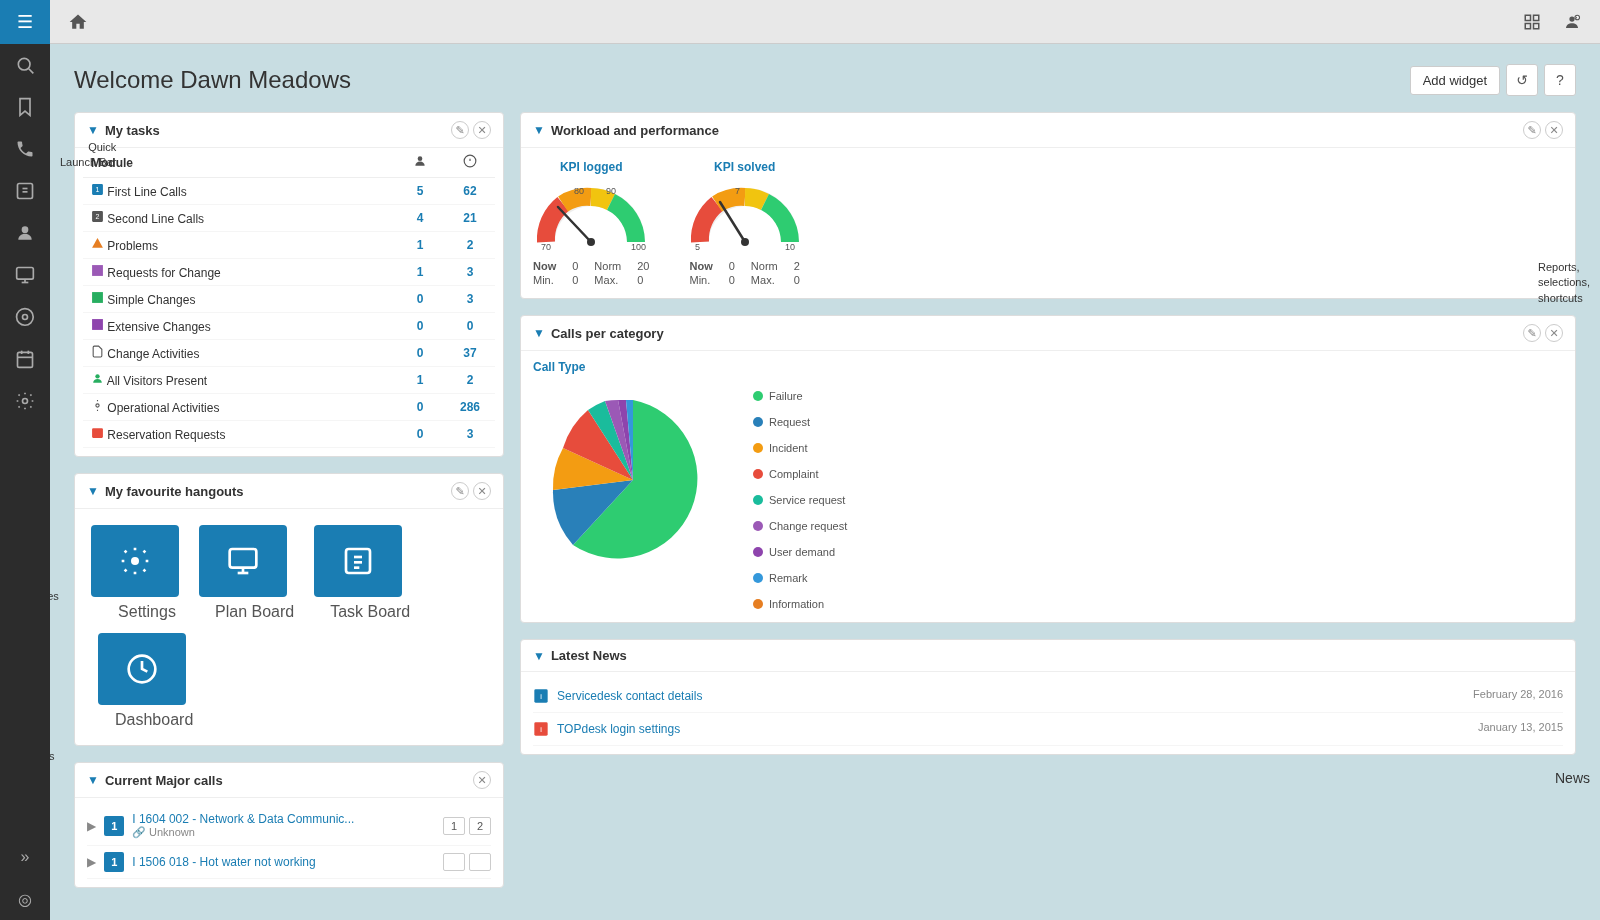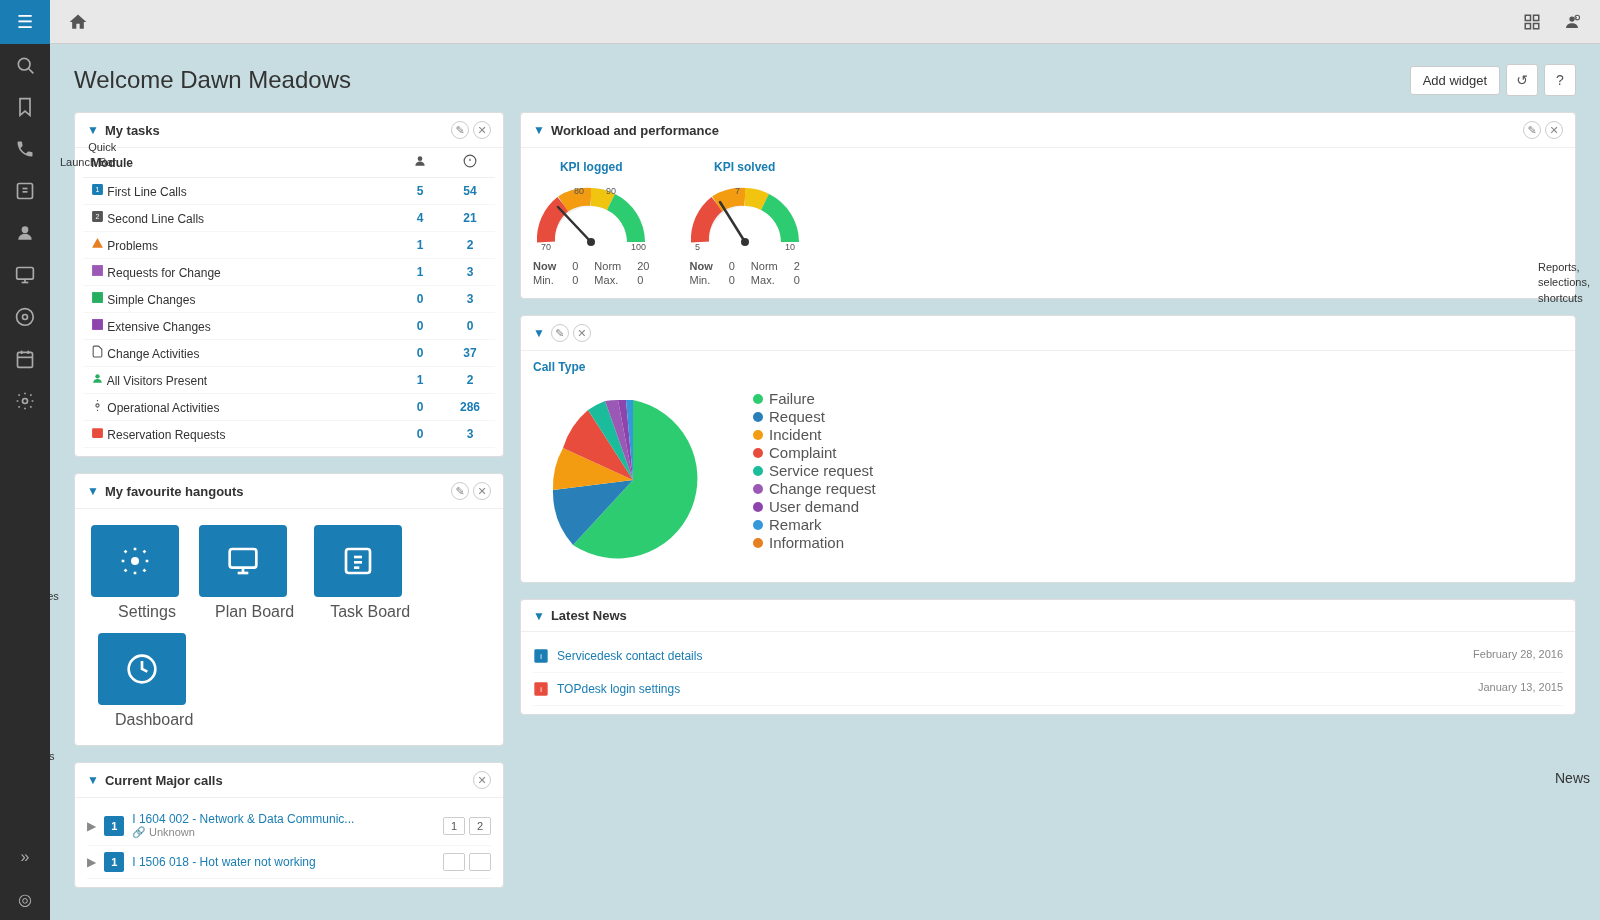--- a/index.html
+++ b/index.html
@@ -299,22 +299,22 @@
     
     .pie-section {
       padding: 12px;
       display: flex;
       gap: 20px;
       align-items: flex-start;
     }
     .pie-legend {
       display: flex;
       flex-direction: column;
-      gap: 1px;
-      font-size: 15px;
+      gap: 14px;
+      font-size: 11px;
       color: #555;
     }
     .legend-item {
       display: flex;
       align-items: center;
       gap: 6px;
     }
     .legend-dot {
       width: 10px;
       height: 10px;
@@ -554,21 +554,21 @@
                   </th>
                 </tr>
               </thead>
               <tbody id="tasks-tbody">
               <tr>
     <td><svg width="13" height="13" viewBox="0 0 24 24" fill="#1a7db3">
                         <rect x="2" y="2" width="20" height="20" rx="2"></rect>
                         <text x="12" y="17" font-size="13" fill="white" text-anchor="middle">1</text>
                       </svg> First Line Calls</td>
     <td class="num-col">5</td>
-    <td class="num-col">54</td>
+    <td class="num-col">62</td>
   </tr>
                   <tr>
     <td><svg width="13" height="13" viewBox="0 0 24 24" fill="#555">
                         <rect x="2" y="2" width="20" height="20" rx="2"></rect>
                         <text x="12" y="17" font-size="13" fill="white" text-anchor="middle">2</text>
                       </svg> Second Line Calls</td>
     <td class="num-col">4</td>
     <td class="num-col">21</td>
   </tr>
                   <tr>
@@ -813,20 +813,21 @@
                   </div>
                 </div>
               </div>
             </div>
           </div>
         </div>
 
         <div class="widget-card">
           <div class="widget-header">
             <span class="widget-chevron">▼</span>
+            <span class="widget-title">Calls per category</span>
             <div class="widget-actions">
               <div class="widget-action-btn">✎</div>
               <div class="widget-action-btn">✕</div>
             </div>
           </div>
           <div style="padding: 8px 12px 4px;">
             <span style="color:#1a7db3; font-size:12px; font-weight:bold;">Call Type</span>
           </div>
           <div class="pie-section">
 

